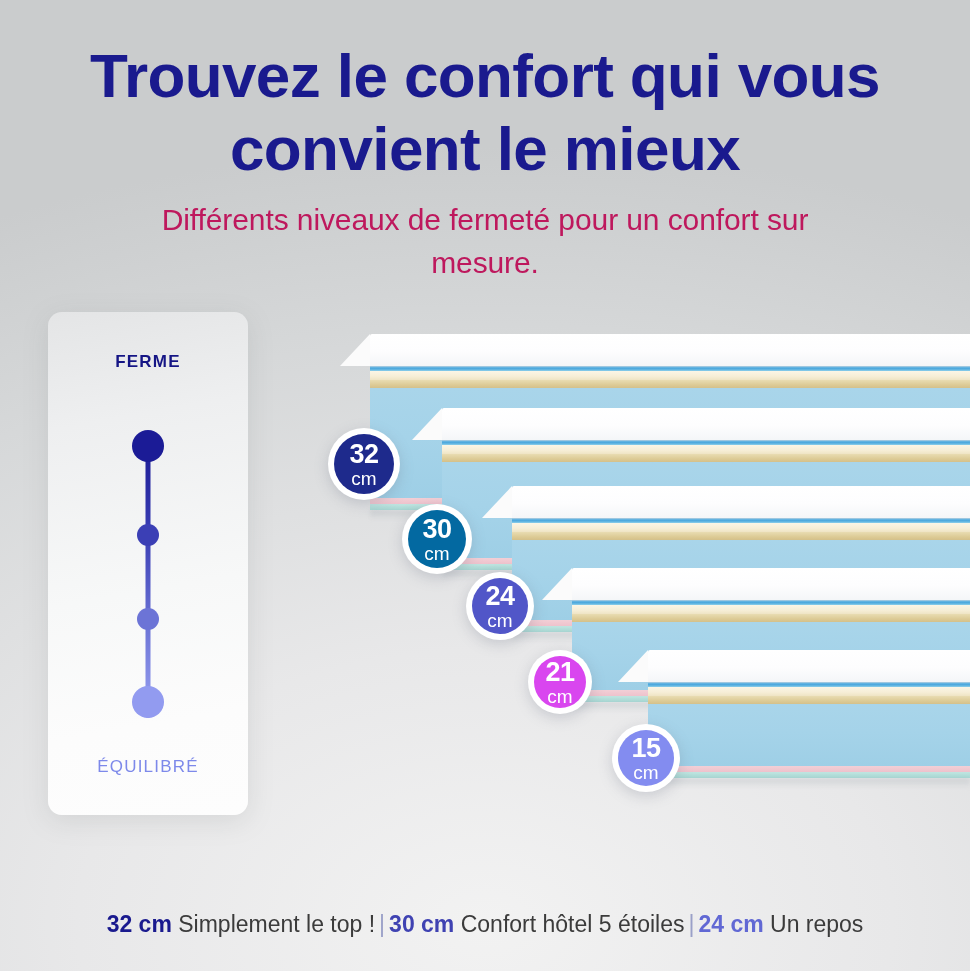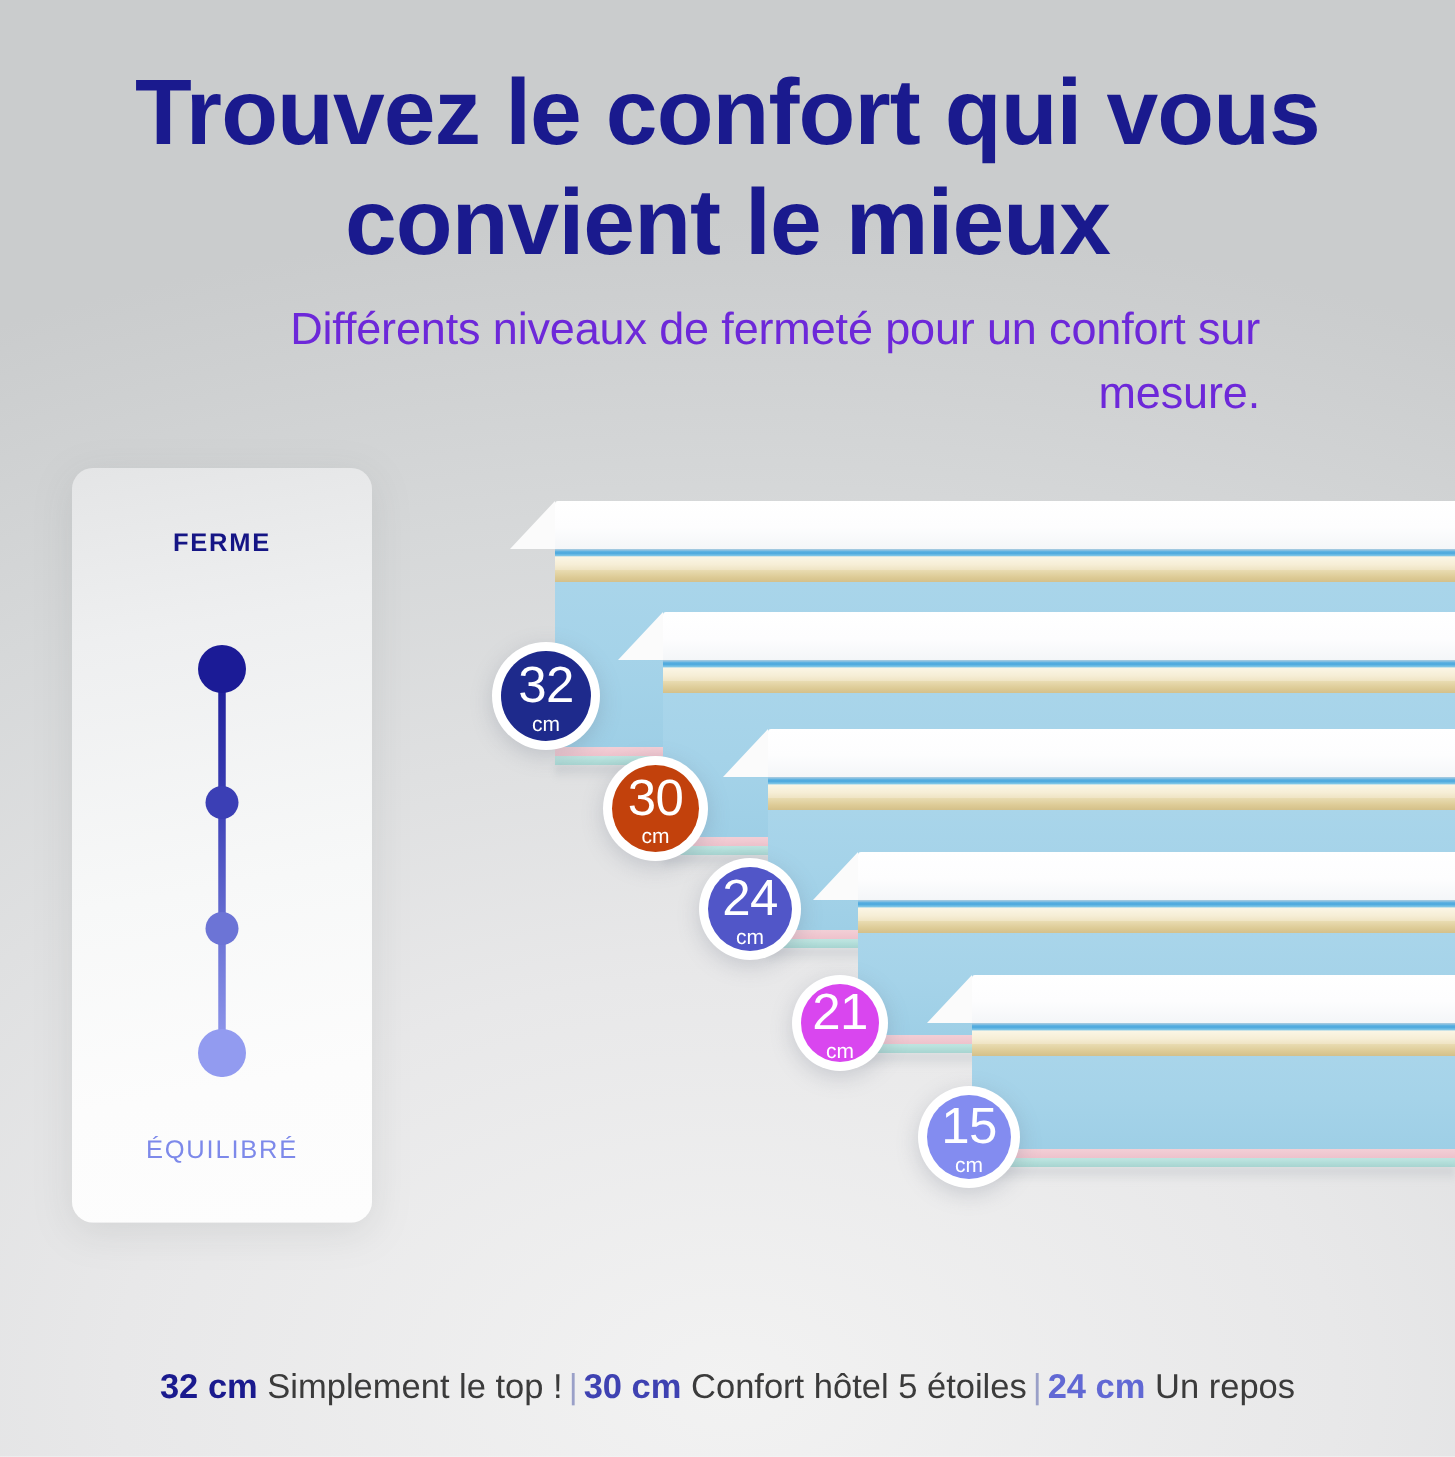--- a/index.html
+++ b/index.html
@@ -134,39 +134,39 @@
     display: flex; align-items: center; justify-content: center;
     z-index: 35;
   }
   .badge-inner {
     border-radius: 50%;
     width: calc(100% - 12px); height: calc(100% - 12px);
     display: flex; flex-direction: column;
     align-items: center; justify-content: center;
     color: #ffffff; line-height: 1;
   }
-  .badge-num { font-size: 34px; font-weight: 400; letter-spacing: -0.5px; }
-  .badge-unit { font-size: 14px; font-weight: 400; margin-top: 1px; }
+  .badge-num { font-size: 27px; font-weight: 700; letter-spacing: -0.5px; }
+  .badge-unit { font-size: 19px; font-weight: 400; margin-top: 1px; }
 
   
   .caption {
     position: absolute; left: 0; bottom: 28px; width: 970px;
     text-align: center; padding: 0 28px;
     font-size: 23px; line-height: 1.62; color: #3b3b3b;
     z-index: 40;
   }
   .cap-key { font-weight: 700; }
   .cap-sep { color: #9aa0c8; padding: 0 4px; font-weight: 300; }
 </style>
 </head>
 <body>
 
 <div class="head-wrap">
   <div class="headline" style="color: rgb(26, 26, 142);">Trouvez le confort qui vous convient le mieux</div>
-  <div class="subline" style="color: #6d28d9; text-align: right;">Différents niveaux de fermeté pour un confort sur mesure.</div>
+  <div class="subline" style="color: #be185d;">Différents niveaux de fermeté pour un confort sur mesure.</div>
 </div>
 
 <div class="stack" id="stack">
     <div class="mattress" style="left: 370px; top: 334px; width: 600px; z-index: 10;">
       <div class="m-top"></div>
       <div class="m-stripe-blue"></div>
       <div class="m-stripe-cream"></div>
       <div class="m-stripe-tan"></div>
       <div class="m-body" style="height: 110px;"></div>
       <div class="m-stripe-pink"></div>
@@ -228,21 +228,21 @@
 </div>
 
 <div id="badges">
     <div class="badge" style="left: 328px; top: 428px; width: 72px; height: 72px;">
       <div class="badge-inner" style="background: rgb(30, 42, 140);">
         <div class="badge-num">32</div>
         <div class="badge-unit">cm</div>
       </div>
     </div>
     <div class="badge" style="left: 402px; top: 504px; width: 70px; height: 70px;">
-      <div class="badge-inner" style="background: #c2410c;">
+      <div class="badge-inner" style="background: #0369a1;">
         <div class="badge-num">30</div>
         <div class="badge-unit">cm</div>
       </div>
     </div>
     <div class="badge" style="left: 466px; top: 572px; width: 68px; height: 68px;">
       <div class="badge-inner" style="background: rgb(81, 86, 200);">
         <div class="badge-num">24</div>
         <div class="badge-unit">cm</div>
       </div>
     </div>

